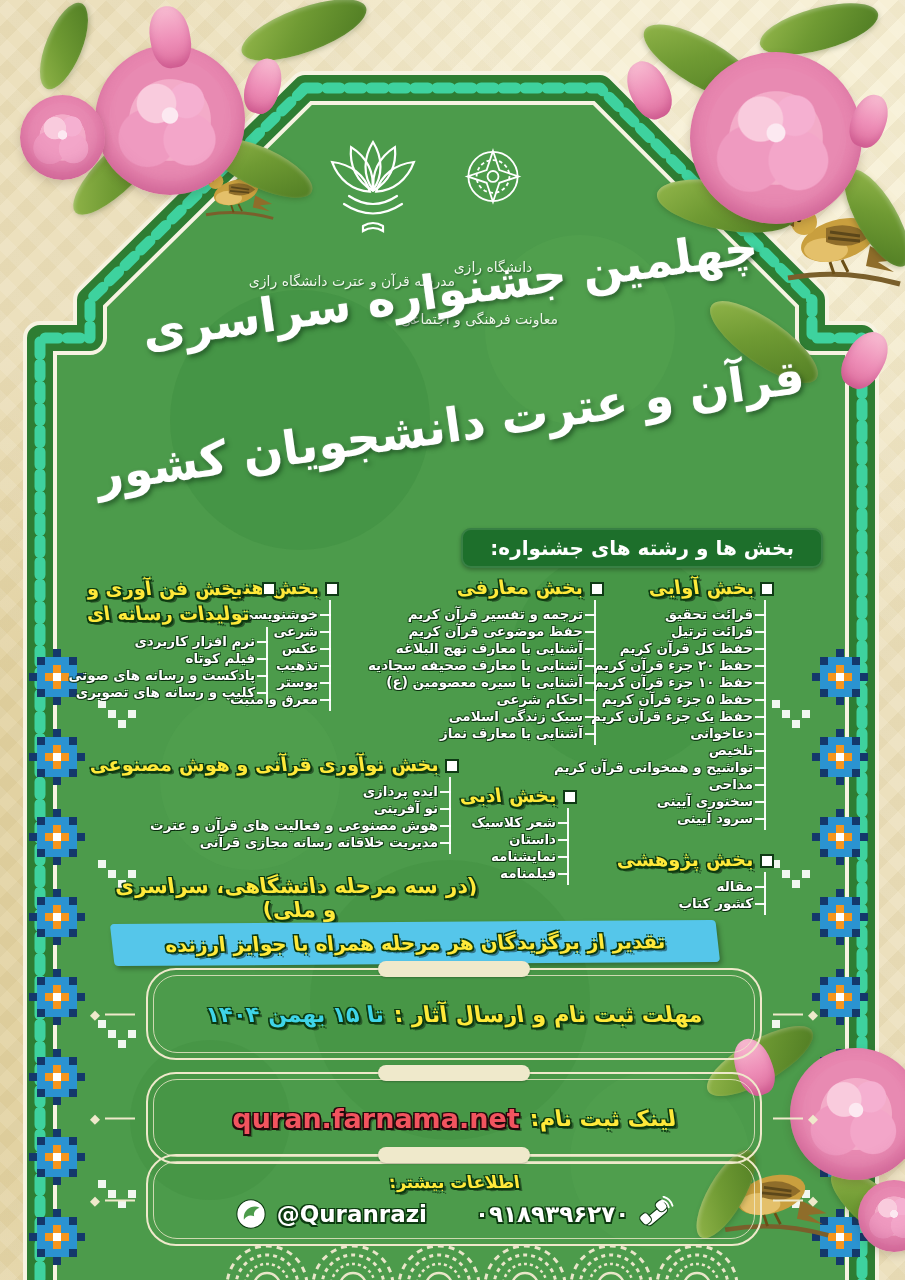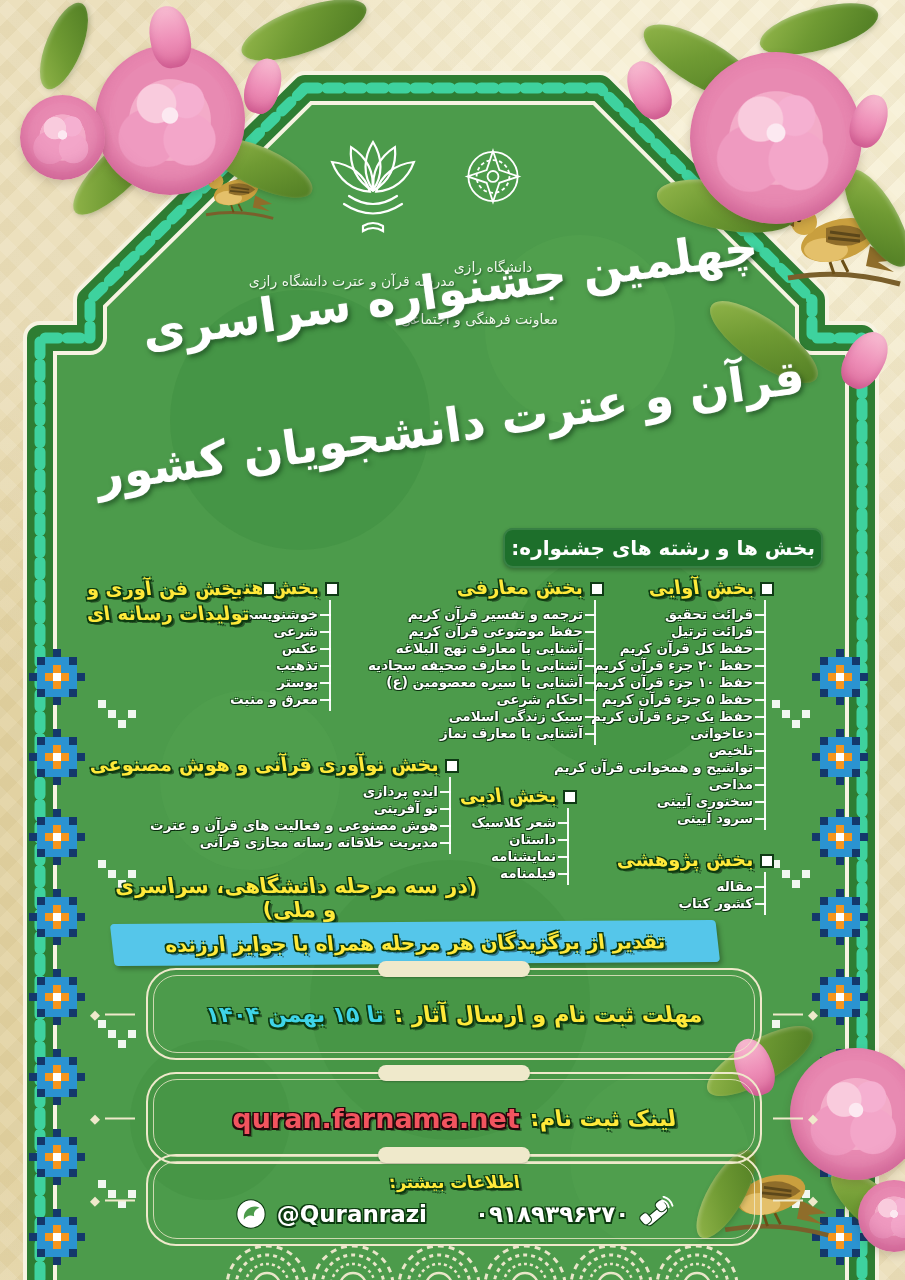--- a/index.html
+++ b/index.html
@@ -34,21 +34,21 @@
     background:linear-gradient(180deg,#f8bdd2 0%,#ee8fb8 55%,#de6f9e 100%);
     box-shadow:inset 0 -5px 8px rgba(190,70,130,.5);}
 
   
   .title-line{position:absolute;text-align:center;color:#ffffff;font-weight:bold;
     transform:rotate(-8deg);letter-spacing:1px;
     text-shadow:2px 3px 5px rgba(10,45,15,.55), 0 0 2px rgba(255,255,255,.4);}
 
   
   .badge{position:absolute;background:#1d6f2b;border-radius:10px;color:#fff;
-    font-size:20px;font-weight:bold;direction:rtl;padding:8px 8px;
+    font-size:20px;font-weight:bold;direction:rtl;padding:8px 29px;
     box-shadow:0 2px 4px rgba(0,0,0,.3), inset 0 0 0 2px rgba(255,255,255,.12);}
 
   
   .section{position:absolute;direction:rtl;text-align:right;}
   .sec-head{display:flex;flex-direction:row;gap:7px;align-items:flex-start;margin-right:-4px;}
   .sq{flex:0 0 auto;width:10px;height:10px;background:#fff;border:2px solid #0e3a14;margin-top:6px;}
   .sec-title{display:inline-block;font-size:19px;font-weight:bold;color:#ffe93a;
     transform:skewX(8deg);
     text-shadow:1.5px 1.5px 0 #0c3a10,-1.5px 1.5px 0 #0c3a10,1.5px -1.5px 0 #0c3a10,-1.5px -1.5px 0 #0c3a10,3px 3px 0 rgba(0,0,0,.45);}
   .w2 .sec-title{width:178px;text-align:center;line-height:1.3;}
@@ -346,20 +346,26 @@
         <li>پوستر</li>
         <li>معرق و منبت</li>
       </ul>
     </div>
 
     <div class="section w2" style="right:633px;top:576px;">
       <div class="sec-head">
           <span class="sq"></span>
         <span class="sec-title">بخش فن آوری و تولیدات رسانه ای</span>
         </div>
+      <ul class="sec-items">
+        <li>نرم افزار کاربردی</li>
+        <li>فیلم کوتاه</li>
+        <li>پادکست و رسانه های صوتی</li>
+        <li>کلیپ و رسانه های تصویری</li>
+      </ul>
     </div>
 
     <div class="section" style="right:450px;top:753px;">
       <div class="sec-head">
           <span class="sq"></span>
         <span class="sec-title">بخش نوآوری قرآنی و هوش مصنوعی</span>
         </div>
       <ul class="sec-items">
         <li>ایده پردازی</li>
         <li>نو آفرینی</li>

